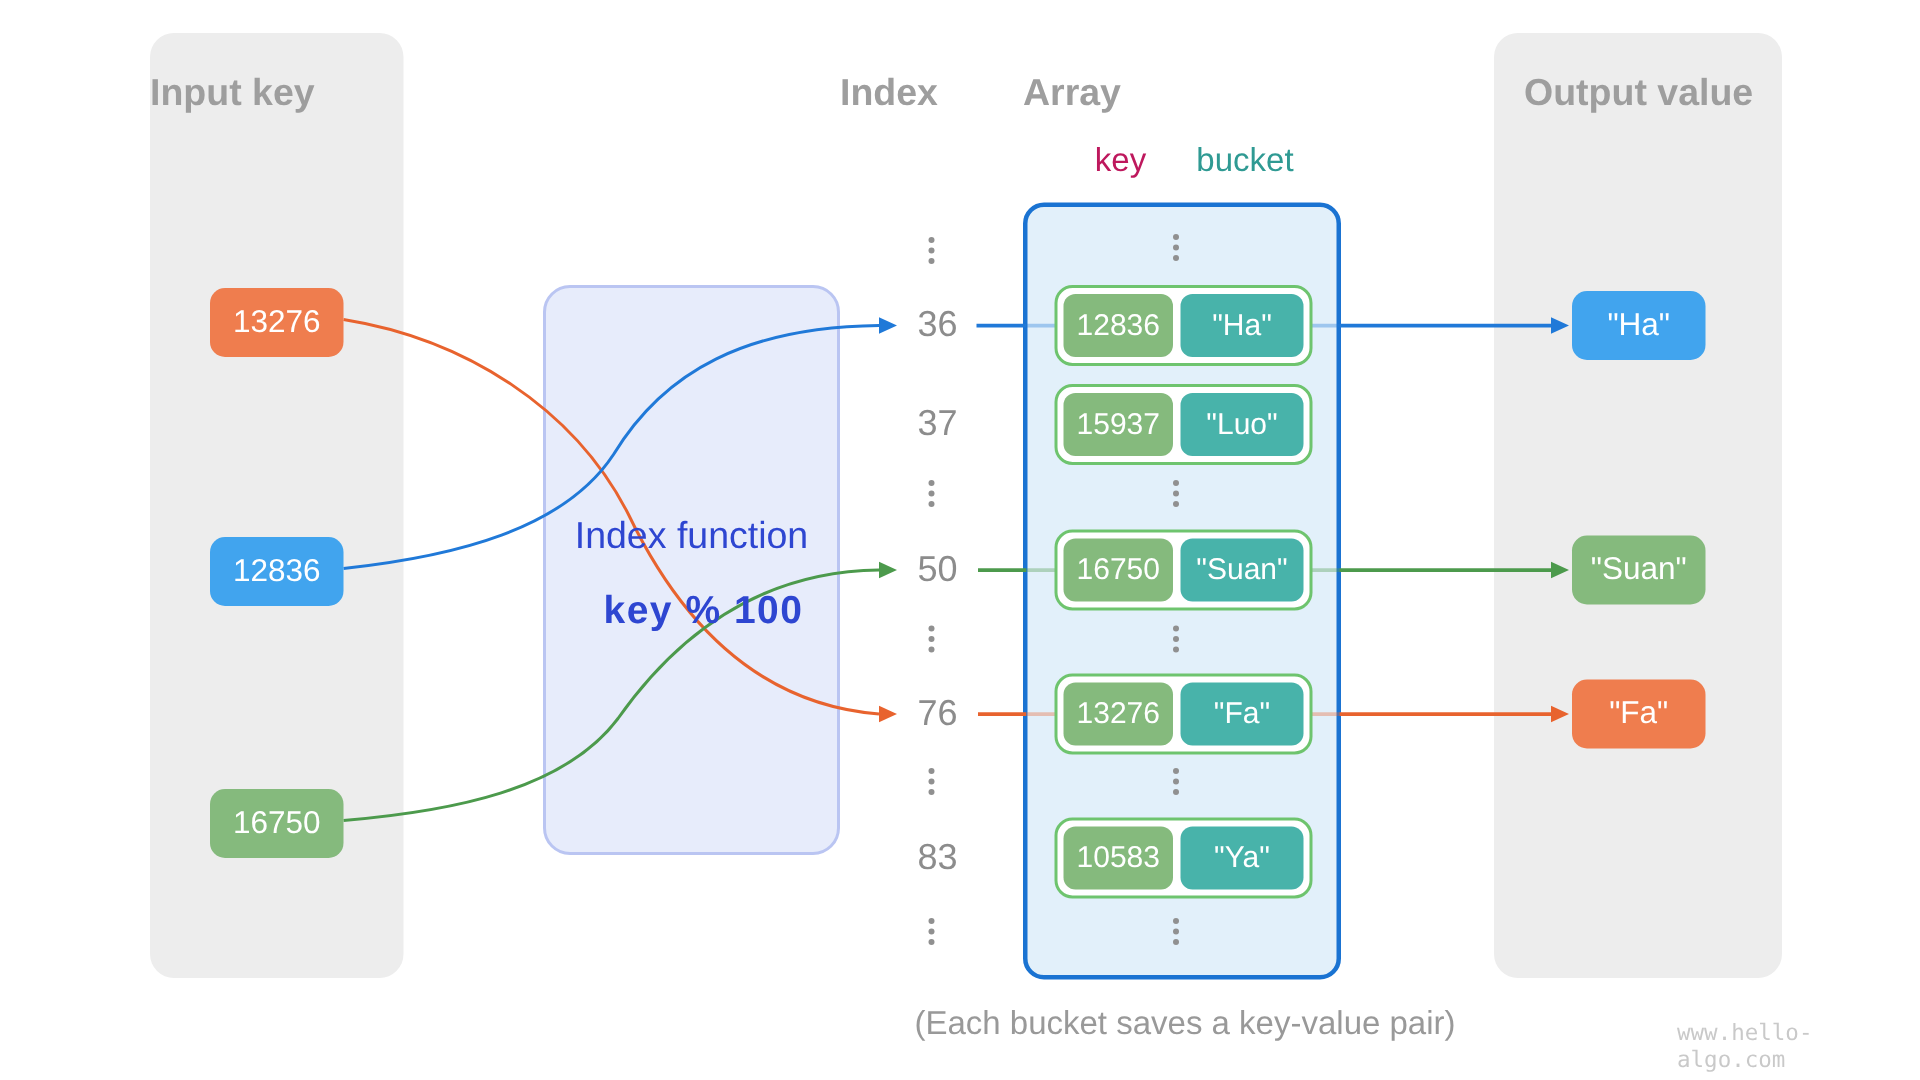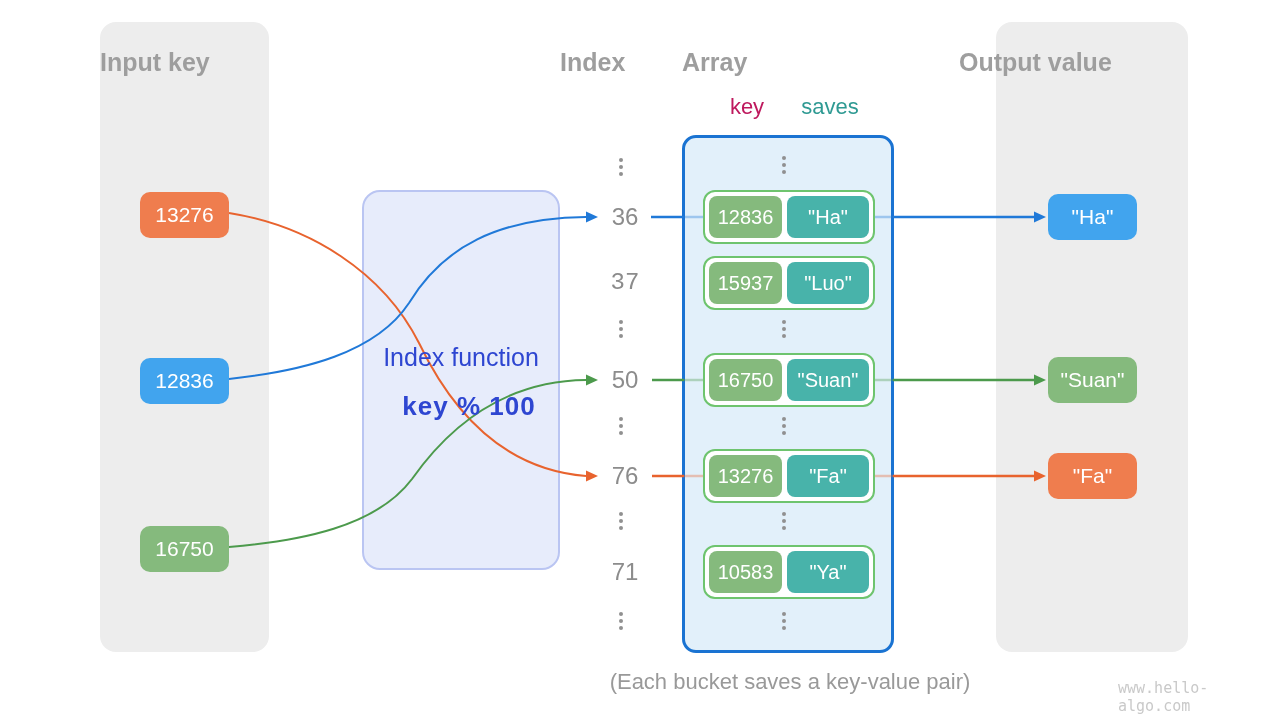--- a/index.html
+++ b/index.html
@@ -90,48 +90,48 @@
   <div class="hash-title">Index function</div>
   <div class="hash-formula">key % 100</div>
 
   <div class="panel-title" style="left:560px;top:48px;width:130px;">Index</div>
   <div class="vdots" style="left:619px;top:158px;">
       <span></span>
       <span></span>
       <span></span>
     </div>
   <div class="index-num" style="left:585px;top:203px;">36</div>
-  <div class="index-num" style="left:585px;top:269px;font-family:Liberation Mono, monospace;">37</div>
+  <div class="index-num" style="left:585px;top:269px;">37</div>
   <div class="vdots" style="left:619px;top:320px;">
       <span></span>
       <span></span>
       <span></span>
     </div>
   <div class="index-num" style="left:585px;top:366px;">50</div>
   <div class="vdots" style="left:619px;top:417px;">
       <span></span>
       <span></span>
       <span></span>
     </div>
   <div class="index-num" style="left:585px;top:462px;">76</div>
   <div class="vdots" style="left:619px;top:512px;">
       <span></span>
       <span></span>
       <span></span>
     </div>
-  <div class="index-num" style="left:585px;top:558px;">71</div>
+  <div class="index-num" style="left:585px;top:558px;">83</div>
   <div class="vdots" style="left:619px;top:612px;">
       <span></span>
       <span></span>
       <span></span>
     </div>
 
   <div class="panel-title" style="left:682px;top:48px;width:212px;">Array</div>
   <div class="col-header key">key</div>
-  <div class="col-header value">saves</div>
+  <div class="col-header value">bucket</div>
 
   <div class="vdots" style="left:782px;top:156px;">
       <span></span>
       <span></span>
       <span></span>
     </div>
   <div class="bucket" style="top:190px;">
     <div class="k">12836</div>
     <div class="v">"Ha"</div>
   </div>
@@ -165,20 +165,20 @@
   <div class="bucket" style="top:545px;">
     <div class="k">10583</div>
     <div class="v">"Ya"</div>
   </div>
   <div class="vdots" style="left:782px;top:612px;">
       <span></span>
       <span></span>
       <span></span>
     </div>
 
-  <div class="panel-title" style="left:959px;top:48px;width:208px;">Output value</div>
+  <div class="panel-title" style="left:1016px;top:48px;width:208px;">Output value</div>
   <div class="chip blue" style="left:1048px;top:194px;">"Ha"</div>
   <div class="chip green" style="left:1048px;top:357px;">"Suan"</div>
   <div class="chip orange" style="left:1048px;top:453px;">"Fa"</div>
 
   <div class="caption">(Each bucket saves a key-value pair)</div>
   <div class="watermark">www.hello-algo.com</div>
 </div>
 
 </body></html>

